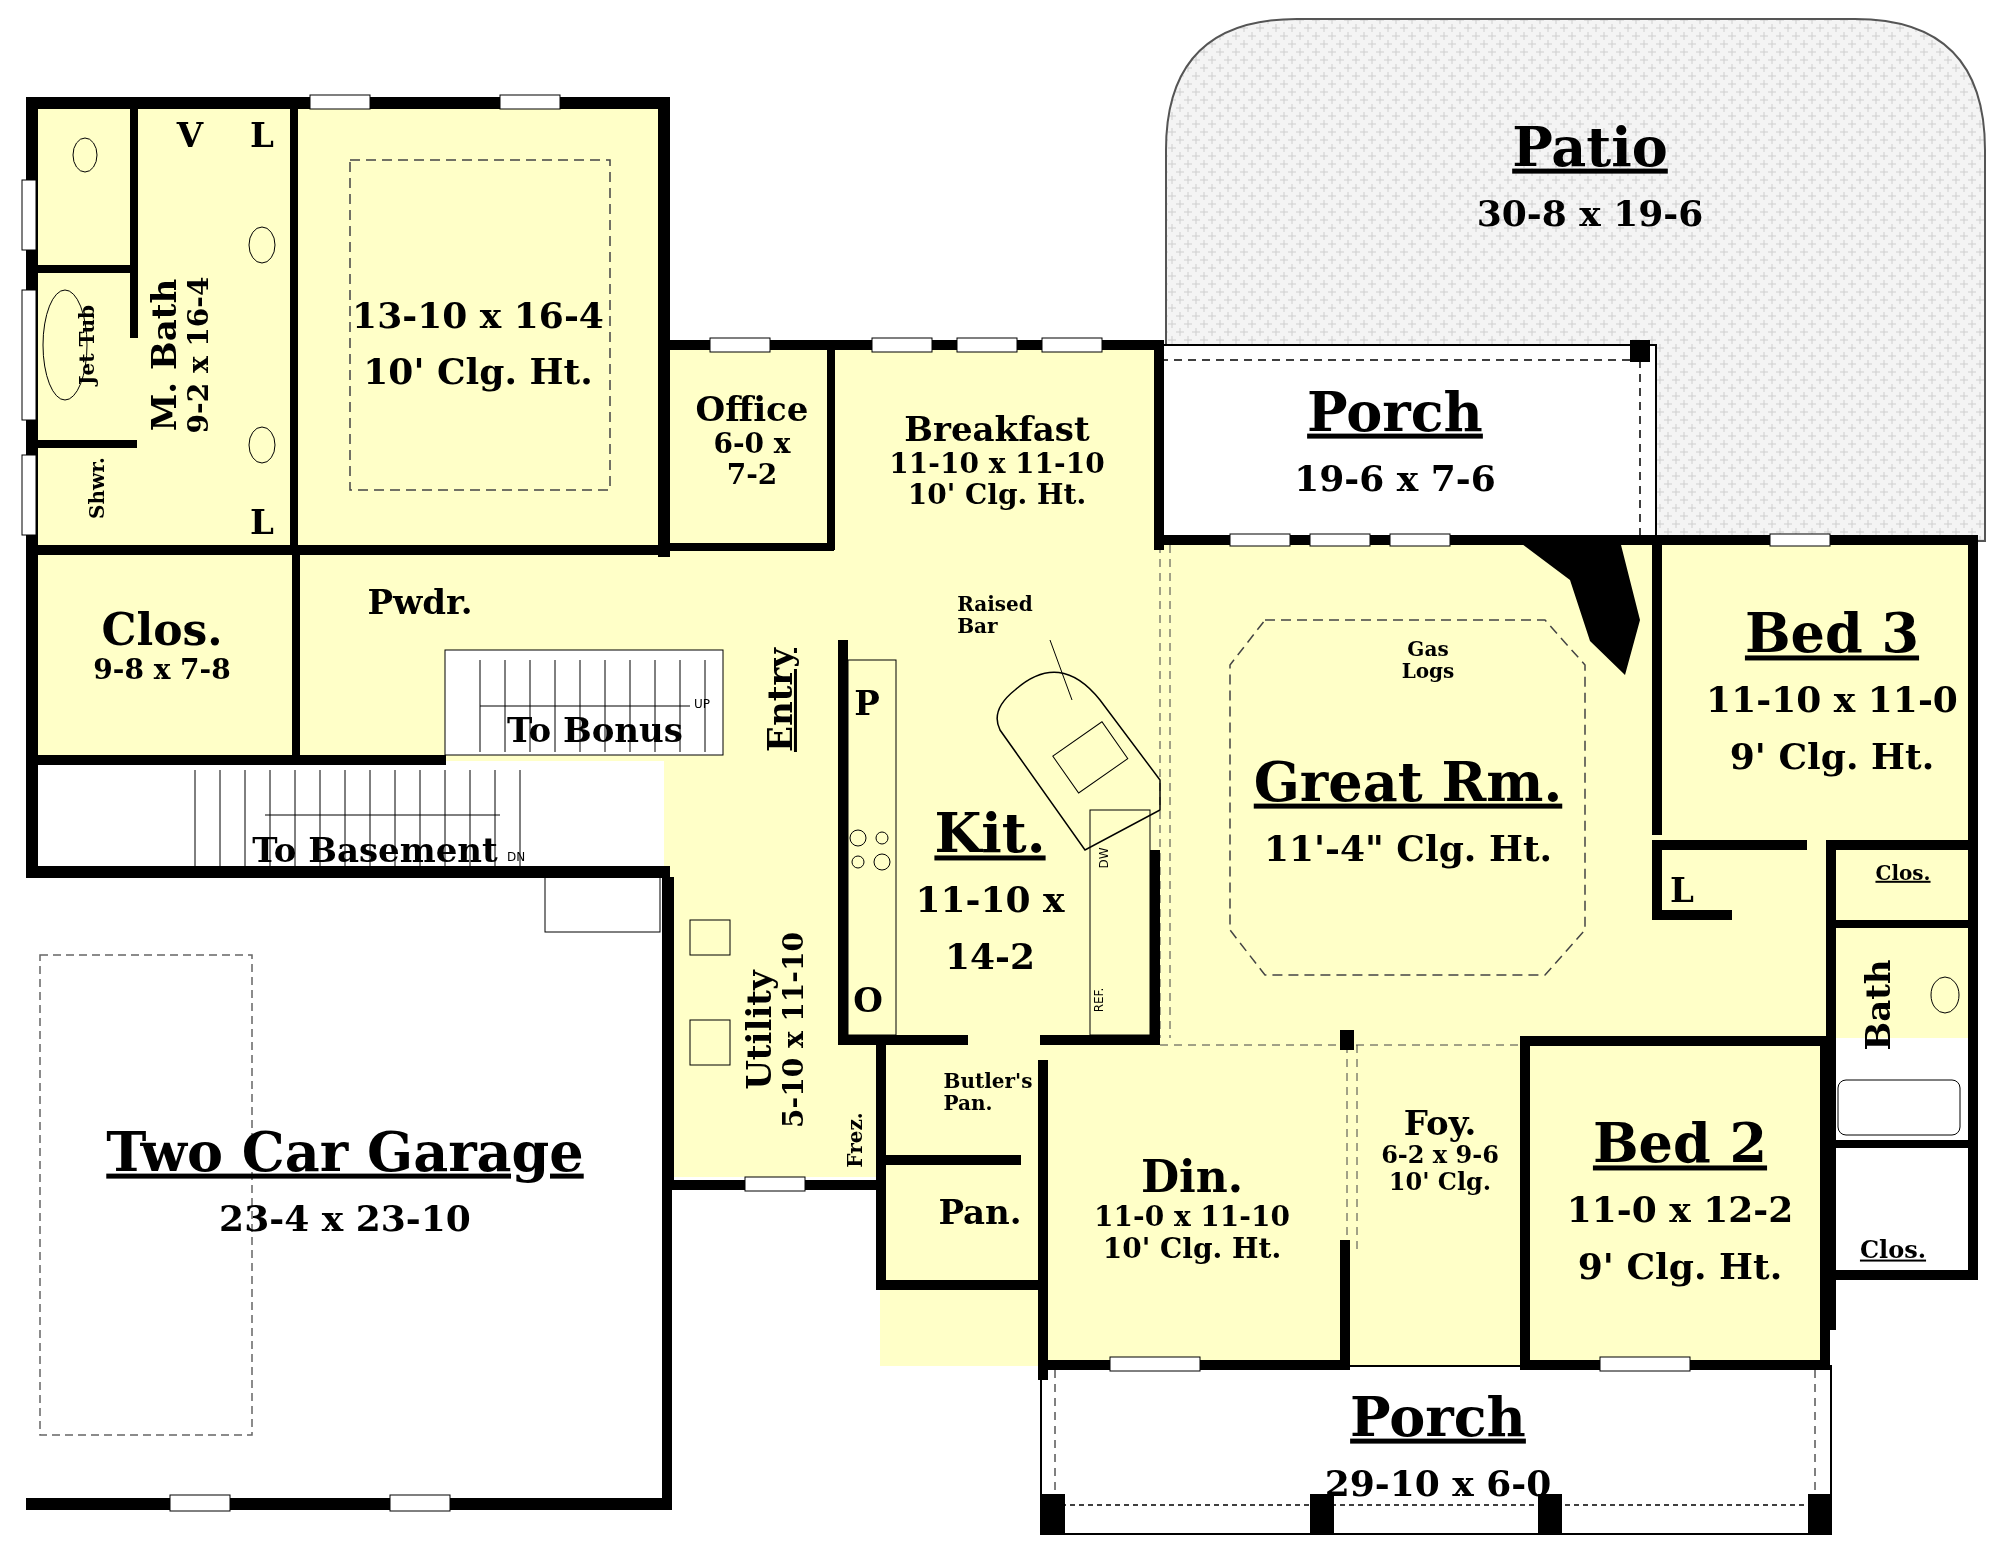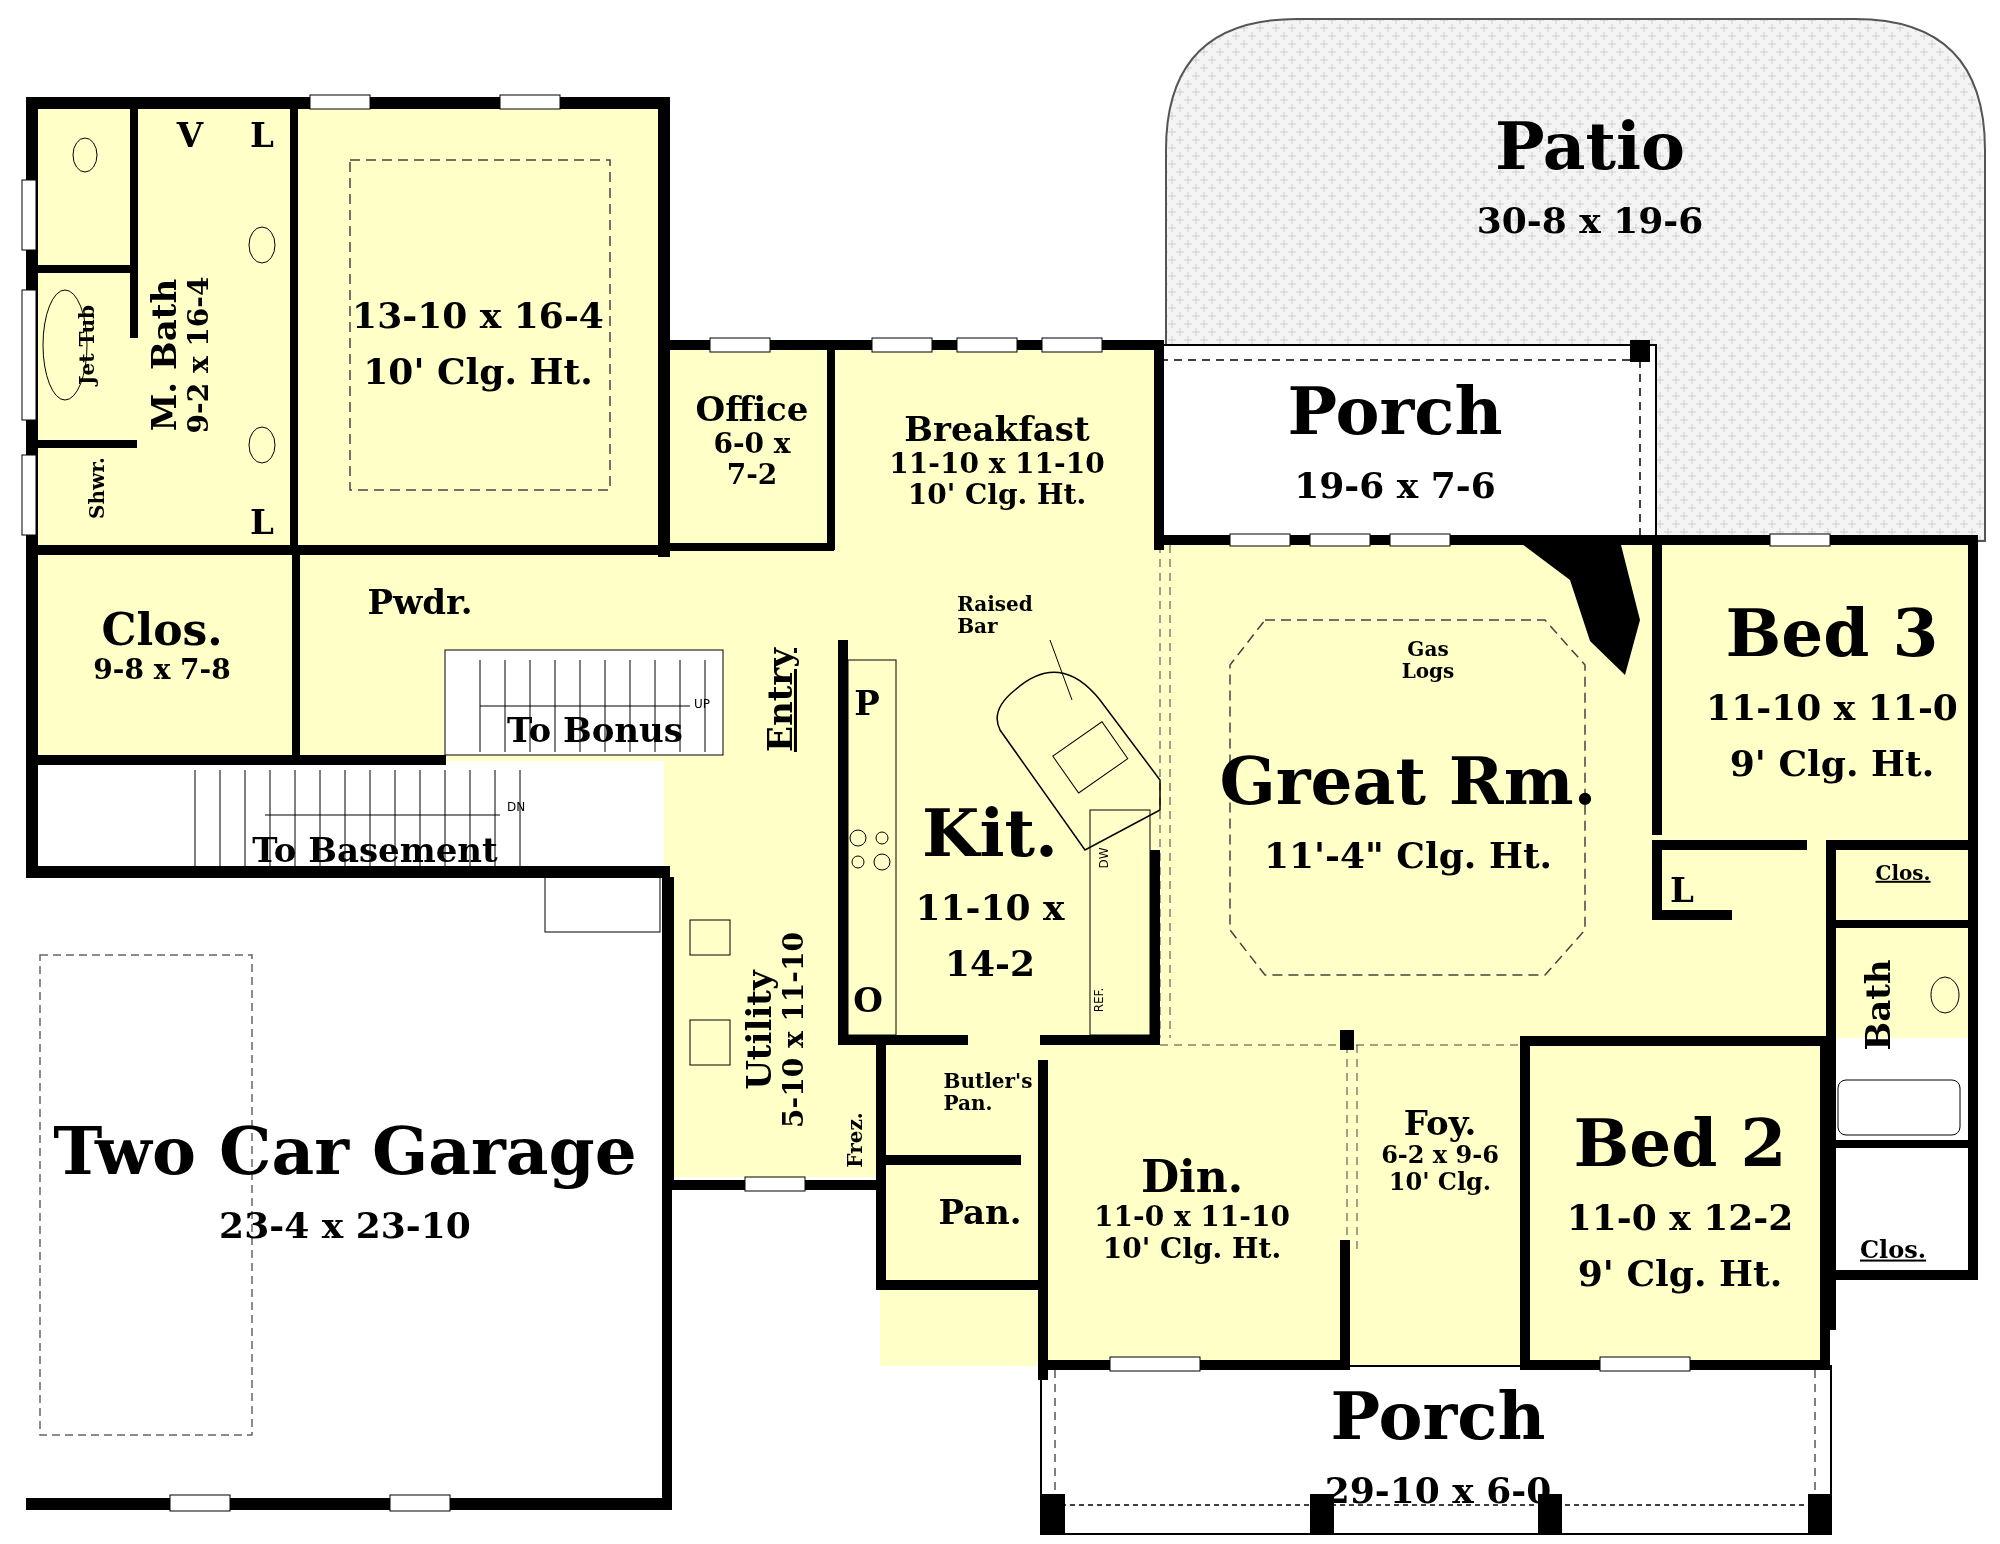--- a/index.html
+++ b/index.html
@@ -2,21 +2,21 @@
 <html><head>
 <meta charset="utf-8">
 <style>
   html,body{margin:0;padding:0;background:#fff;}
   body{width:2000px;height:1544px;position:relative;overflow:hidden;font-family:"DejaVu Serif","Liberation Serif",serif;}
   #plan{position:absolute;left:0;top:0;width:2000px;height:1544px;}
   .lbl{position:absolute;text-align:center;font-weight:bold;color:#000;line-height:1.12;white-space:nowrap;transform:translate(-50%,-50%);}
   .lbl .n{display:block;}
   .lbl .d{display:block;}
   .lbl .c{display:block;}
-  .big .n{font-size:66px;}
+  .big .n{font-size:54px;text-decoration:underline;}
   .big .d,.big .c{font-size:36px;margin-top:16px;}
   .med .n{font-size:44px;}
   .med .d,.med .c{font-size:28px;}
   .sm .n{font-size:34px;}
   .sm .d,.sm .c{font-size:28px;}
   .xs .n{font-size:20px;}
   .rot{transform:translate(-50%,-50%) rotate(-90deg);}
   .u{text-decoration:underline;}
   .tiny{font-size:20px;font-weight:bold;}
   .mini{font-size:12px;font-weight:normal;font-family:"DejaVu Sans","Liberation Sans",sans-serif;}
@@ -251,21 +251,21 @@
 <div class="lbl sm" style="left:420px;top:602px;">
   <span class="n">Pwdr.</span>
 </div>
 <div class="lbl sm" style="left:595px;top:730px;">
   <span class="n">To Bonus</span>
 </div>
 <div class="lbl mini" style="left:702px;top:705px;">UP</div>
 <div class="lbl sm" style="left:375px;top:850px;">
   <span class="n">To Basement</span>
 </div>
-<div class="lbl mini" style="left:516px;top:808px;">DN</div>
+<div class="lbl mini" style="left:516px;top:858px;">DN</div>
 <div class="lbl sm rot u" style="left:780px;top:700px;">
   <span class="n">Entry</span>
 </div>
 <div class="lbl tiny" style="left:995px;top:615px;text-align:left;">
   <span class="n">Raised</span>
   <span class="n">Bar</span>
 </div>
 <div class="lbl big" style="left:990px;top:890px;">
   <span class="n">Kit.</span>
   <span class="d">11-10 x</span>

